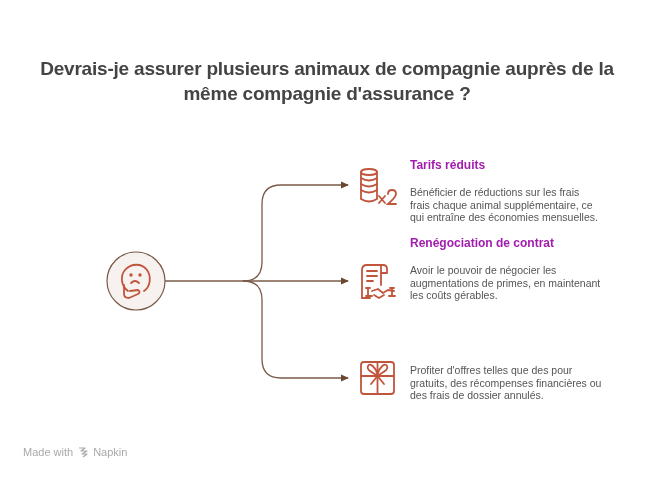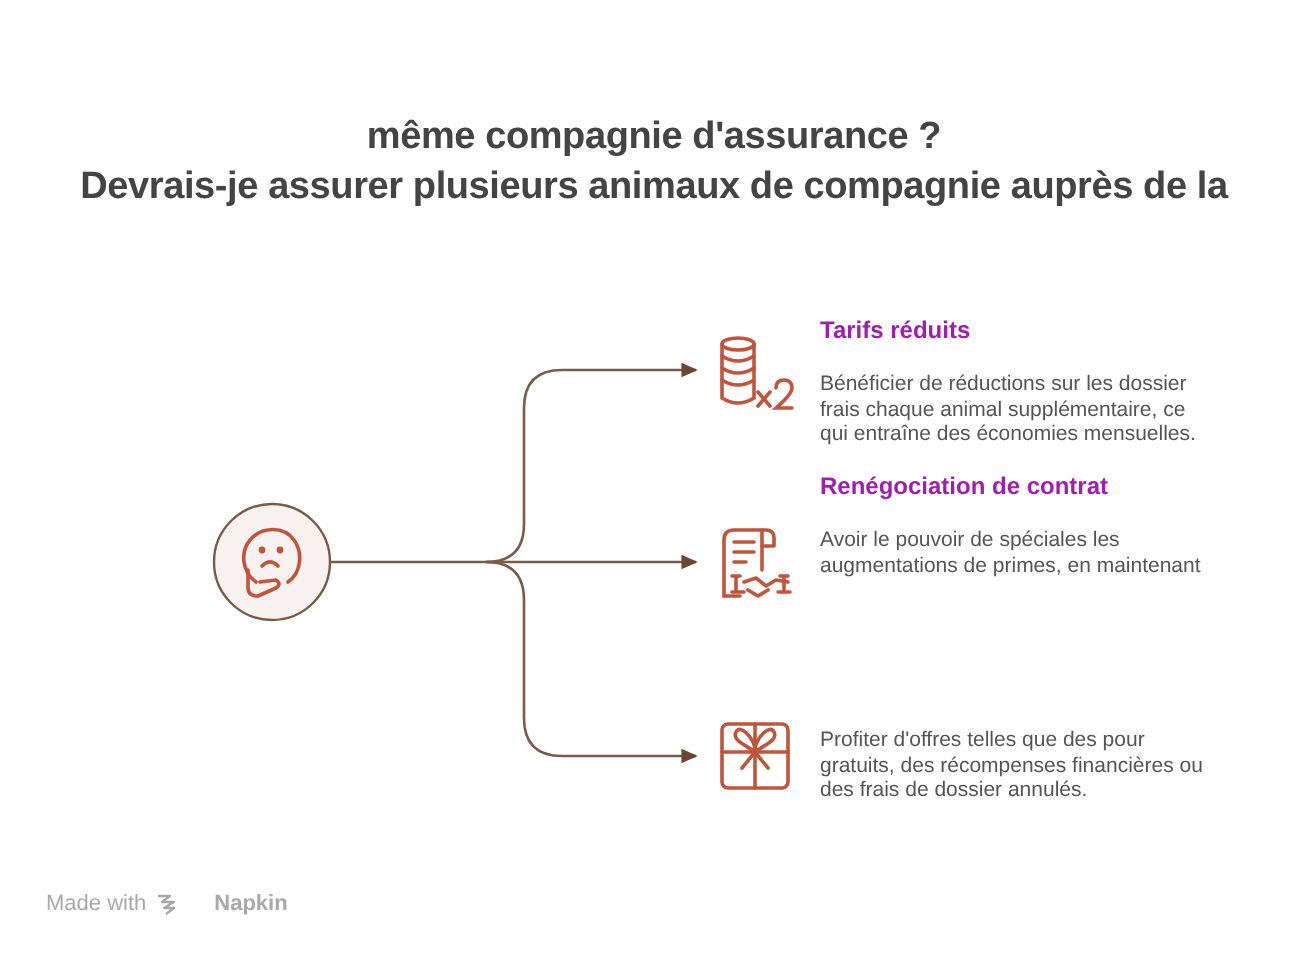--- a/index.html
+++ b/index.html
@@ -7,28 +7,28 @@
          font-family: "Liberation Sans", "DejaVu Sans", sans-serif; }
   .title { position: absolute; left: 0; top: 56px; width: 654px; text-align: center;
            font-size: 19px; font-weight: bold; color: #444444; line-height: 25px; letter-spacing: -0.2px; }
   .title div { white-space: nowrap; }
   svg.diagram { position: absolute; left: 0; top: 0; }
   .item { position: absolute; left: 410px; width: 230px; }
   .item-title { font-size: 12px; font-weight: bold; color: #a21caf; line-height: 14px; }
   .item-desc { margin-top: 14px; font-size: 10.5px; color: #555555; line-height: 12.5px; }
   .footer { position: absolute; left: 23px; top: 446px; font-size: 11px; color: #a9a9a9;
             display: flex; align-items: flex-end; gap: 4px; }
-  .footer .brand { font-weight: bold; margin-left: 14px; }
+  .footer .brand { font-weight: normal; }
 </style>
 </head>
 <body>
 
 <div class="title">
+  <div>Devrais-je assurer plusieurs animaux de compagnie auprès de la</div>
   <div>même compagnie d'assurance ?</div>
-  <div>Devrais-je assurer plusieurs animaux de compagnie auprès de la</div>
 </div>
 
 <svg class="diagram" width="654" height="480" viewBox="0 0 654 480">
   <defs>
     <marker id="arrow" viewBox="0 0 10 10" refX="8" refY="5" markerWidth="7" markerHeight="7" orient="auto">
       <path d="M0,1 L9,5 L0,9 z" fill="#6b4630"></path>
     </marker>
   </defs>
 
   <circle cx="136" cy="281" r="29" fill="#f7f2ef" stroke="#7a5a48" stroke-width="1.2"></circle>
@@ -76,31 +76,32 @@
     <path d="M377.5,362 L377.5,394"></path>
     <path d="M377.5,376 C372,372 366,370 368,366 C370,362 376,368 377.5,374"></path>
     <path d="M377.5,376 C383,372 389,370 387,366 C385,362 379,368 377.5,374"></path>
     <path d="M377.5,376 L371,384 M377.5,376 L384,384"></path>
   </g>
 </svg>
 
 <div class="item" style="top:158px;">
   <div class="item-title">Tarifs réduits</div>
   <div class="item-desc">
-    <div>Bénéficier de réductions sur les dossier</div>
+    <div>Bénéficier de réductions sur les frais</div>
     <div>frais chaque animal supplémentaire, ce</div>
     <div>qui entraîne des économies mensuelles.</div>
   </div>
 </div>
 
 <div class="item" style="top:236px;">
   <div class="item-title">Renégociation de contrat</div>
   <div class="item-desc">
-    <div>Avoir le pouvoir de spéciales les</div>
+    <div>Avoir le pouvoir de négocier les</div>
     <div>augmentations de primes, en maintenant</div>
+    <div>les coûts gérables.</div>
   </div>
 </div>
 
 <div class="item" style="top:350px;">
   <div class="item-desc">
     <div>Profiter d'offres telles que des pour</div>
     <div>gratuits, des récompenses financières ou</div>
     <div>des frais de dossier annulés.</div>
   </div>
 </div>

